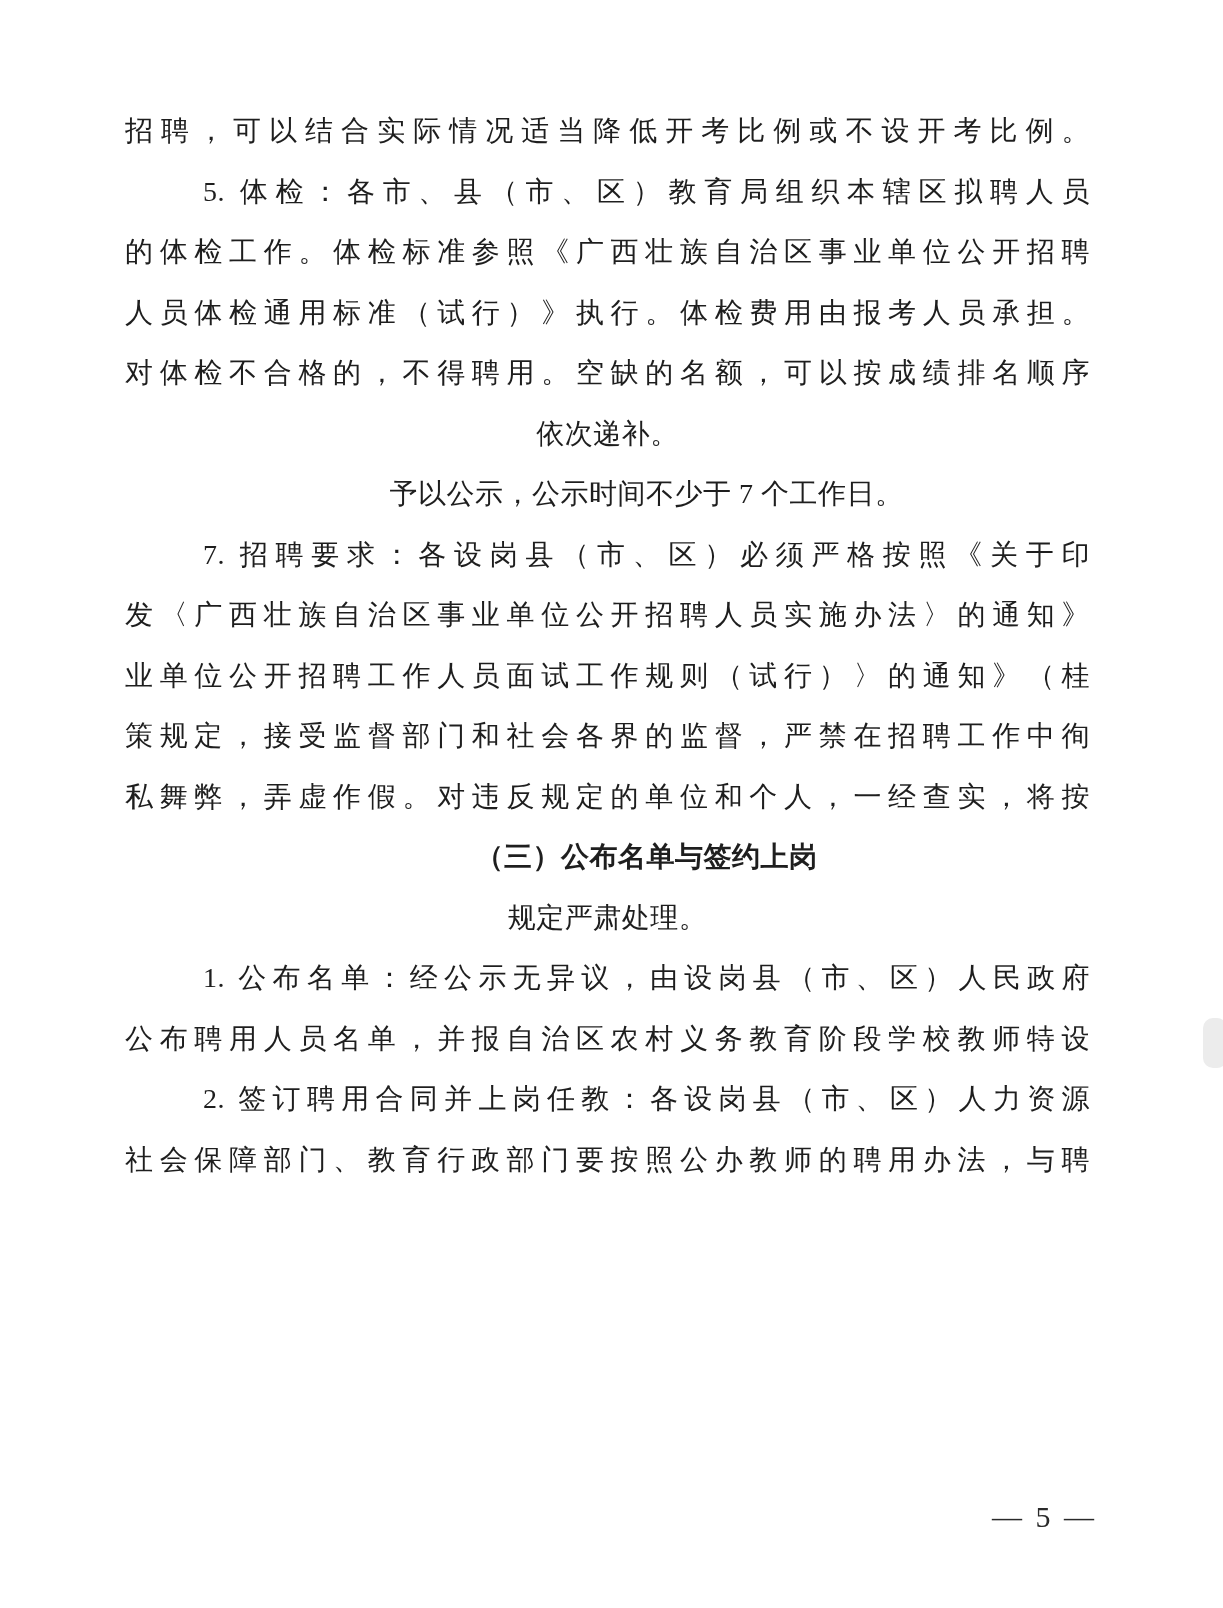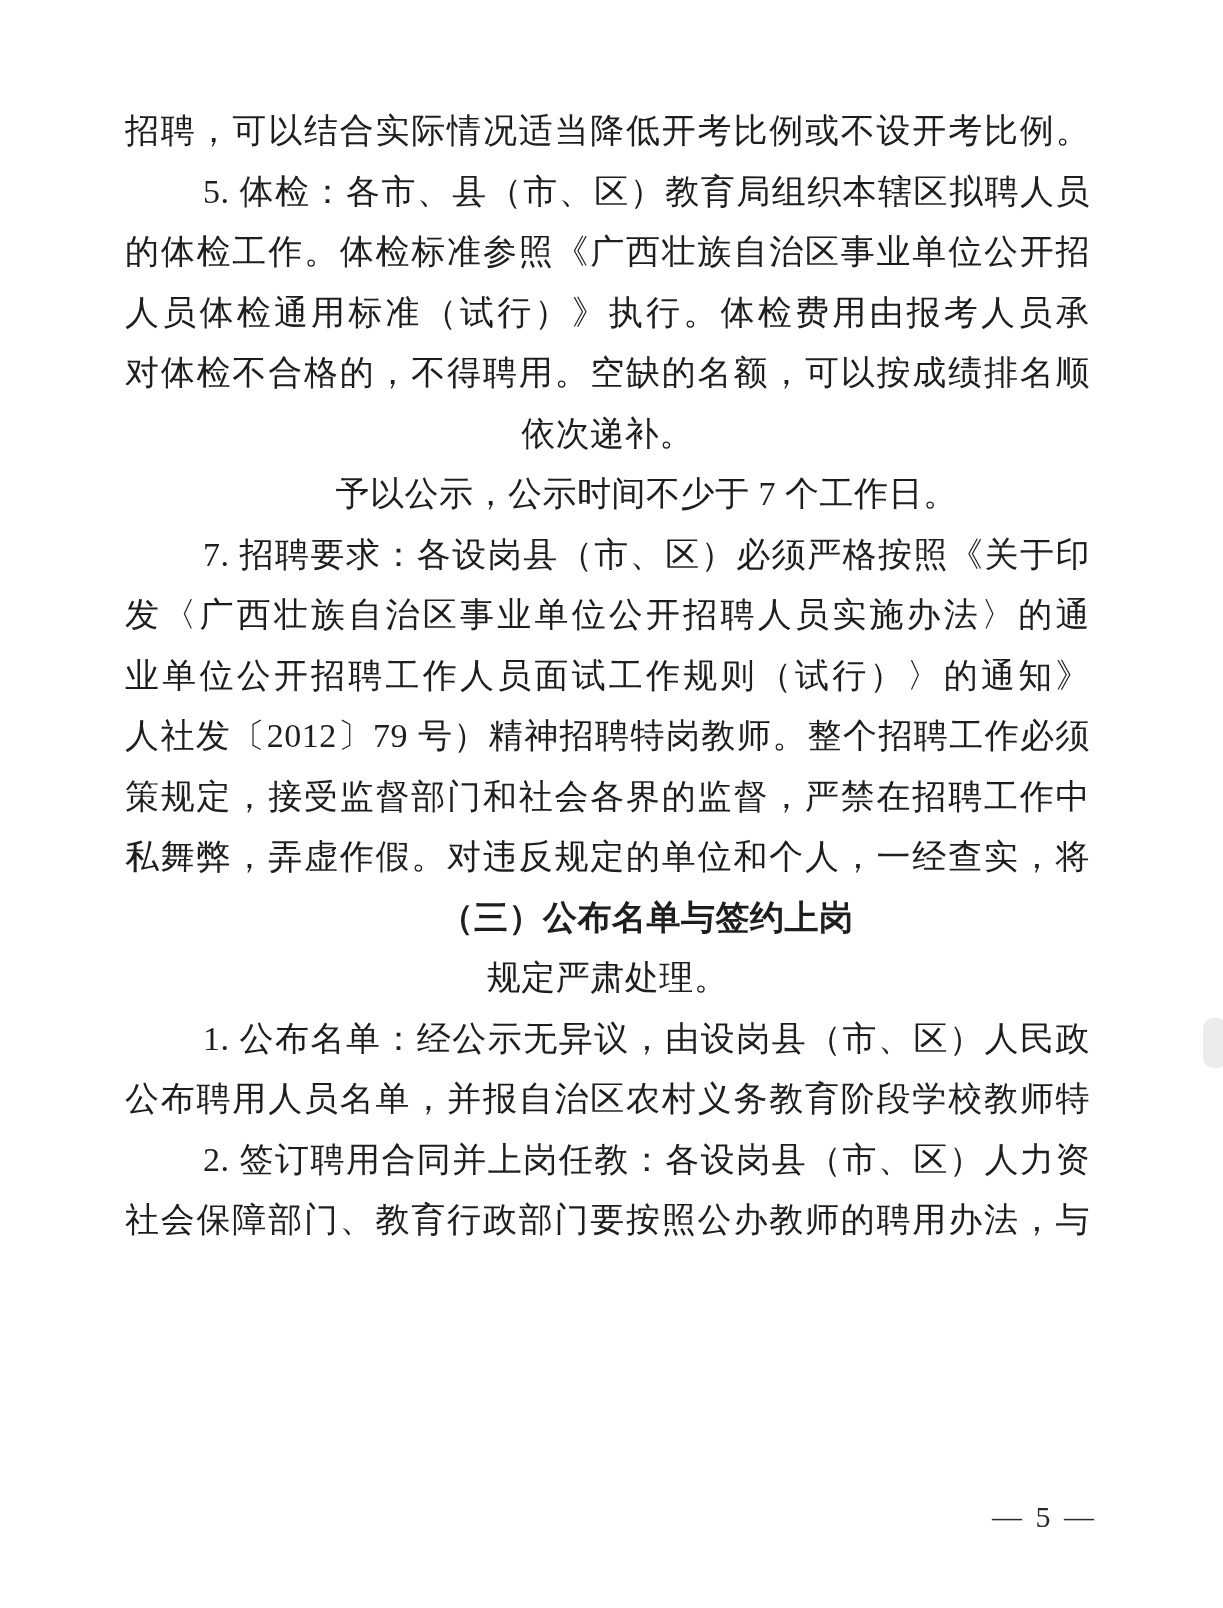--- a/index.html
+++ b/index.html
@@ -14,21 +14,21 @@
     position: absolute;
     left: 0; top: 0;
     width: 1223px; height: 1608px;
     background: #ffffff;
   }
   .doc-text {
     position: absolute;
     left: 125px;
     top: 101px;
     width: 965px;
-    font-size: 34px;
+    font-size: 28px;
     line-height: 60.5px;
     color: #1e1e1e;
     letter-spacing: 0.5px;
   }
   .line {
     height: 60.5px;
     white-space: normal;
     overflow: hidden;
     text-align: center;
   }
@@ -67,21 +67,20 @@
     <div class="line jl">招聘，可以结合实际情况适当降低开考比例或不设开考比例。</div>
     <div class="line jl indent">5. 体检：各市、县（市、区）教育局组织本辖区拟聘人员</div>
     <div class="line jl">的体检工作。体检标准参照《广西壮族自治区事业单位公开招聘</div>
     <div class="line jl">人员体检通用标准（试行）》执行。体检费用由报考人员承担。</div>
     <div class="line jl">对体检不合格的，不得聘用。空缺的名额，可以按成绩排名顺序</div>
     <div class="line">依次递补。</div>
     <div class="line indent">予以公示，公示时间不少于 7 个工作日。</div>
     <div class="line jl indent">7. 招聘要求：各设岗县（市、区）必须严格按照《关于印</div>
     <div class="line jl">发〈广西壮族自治区事业单位公开招聘人员实施办法〉的通知》</div>
     <div class="line jl">业单位公开招聘工作人员面试工作规则（试行）〉的通知》（桂</div>
-    <div class="line jl">人社发〔2012〕79 号）精神招聘特岗教师。整个招聘工作必须</div>
     <div class="line jl">策规定，接受监督部门和社会各界的监督，严禁在招聘工作中徇</div>
     <div class="line jl">私舞弊，弄虚作假。对违反规定的单位和个人，一经查实，将按</div>
     <div class="line indent bold">（三）公布名单与签约上岗</div>
     <div class="line">规定严肃处理。</div>
     <div class="line jl indent">1. 公布名单：经公示无异议，由设岗县（市、区）人民政府</div>
     <div class="line jl">公布聘用人员名单，并报自治区农村义务教育阶段学校教师特设</div>
     <div class="line jl indent">2. 签订聘用合同并上岗任教：各设岗县（市、区）人力资源</div>
     <div class="line jl">社会保障部门、教育行政部门要按照公办教师的聘用办法，与聘</div>
   </div>
 

